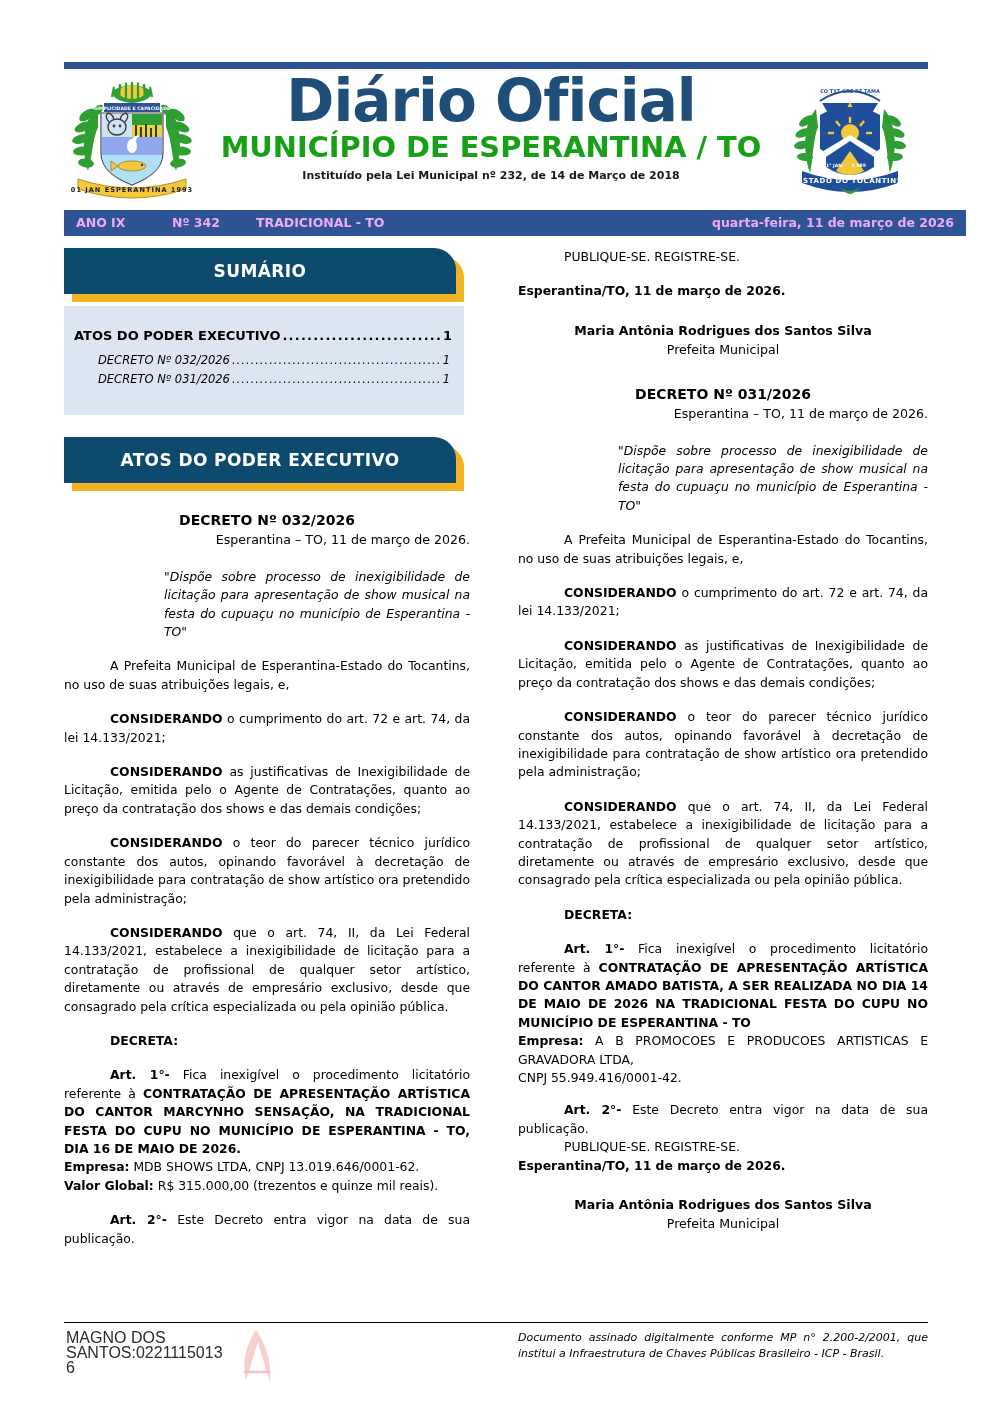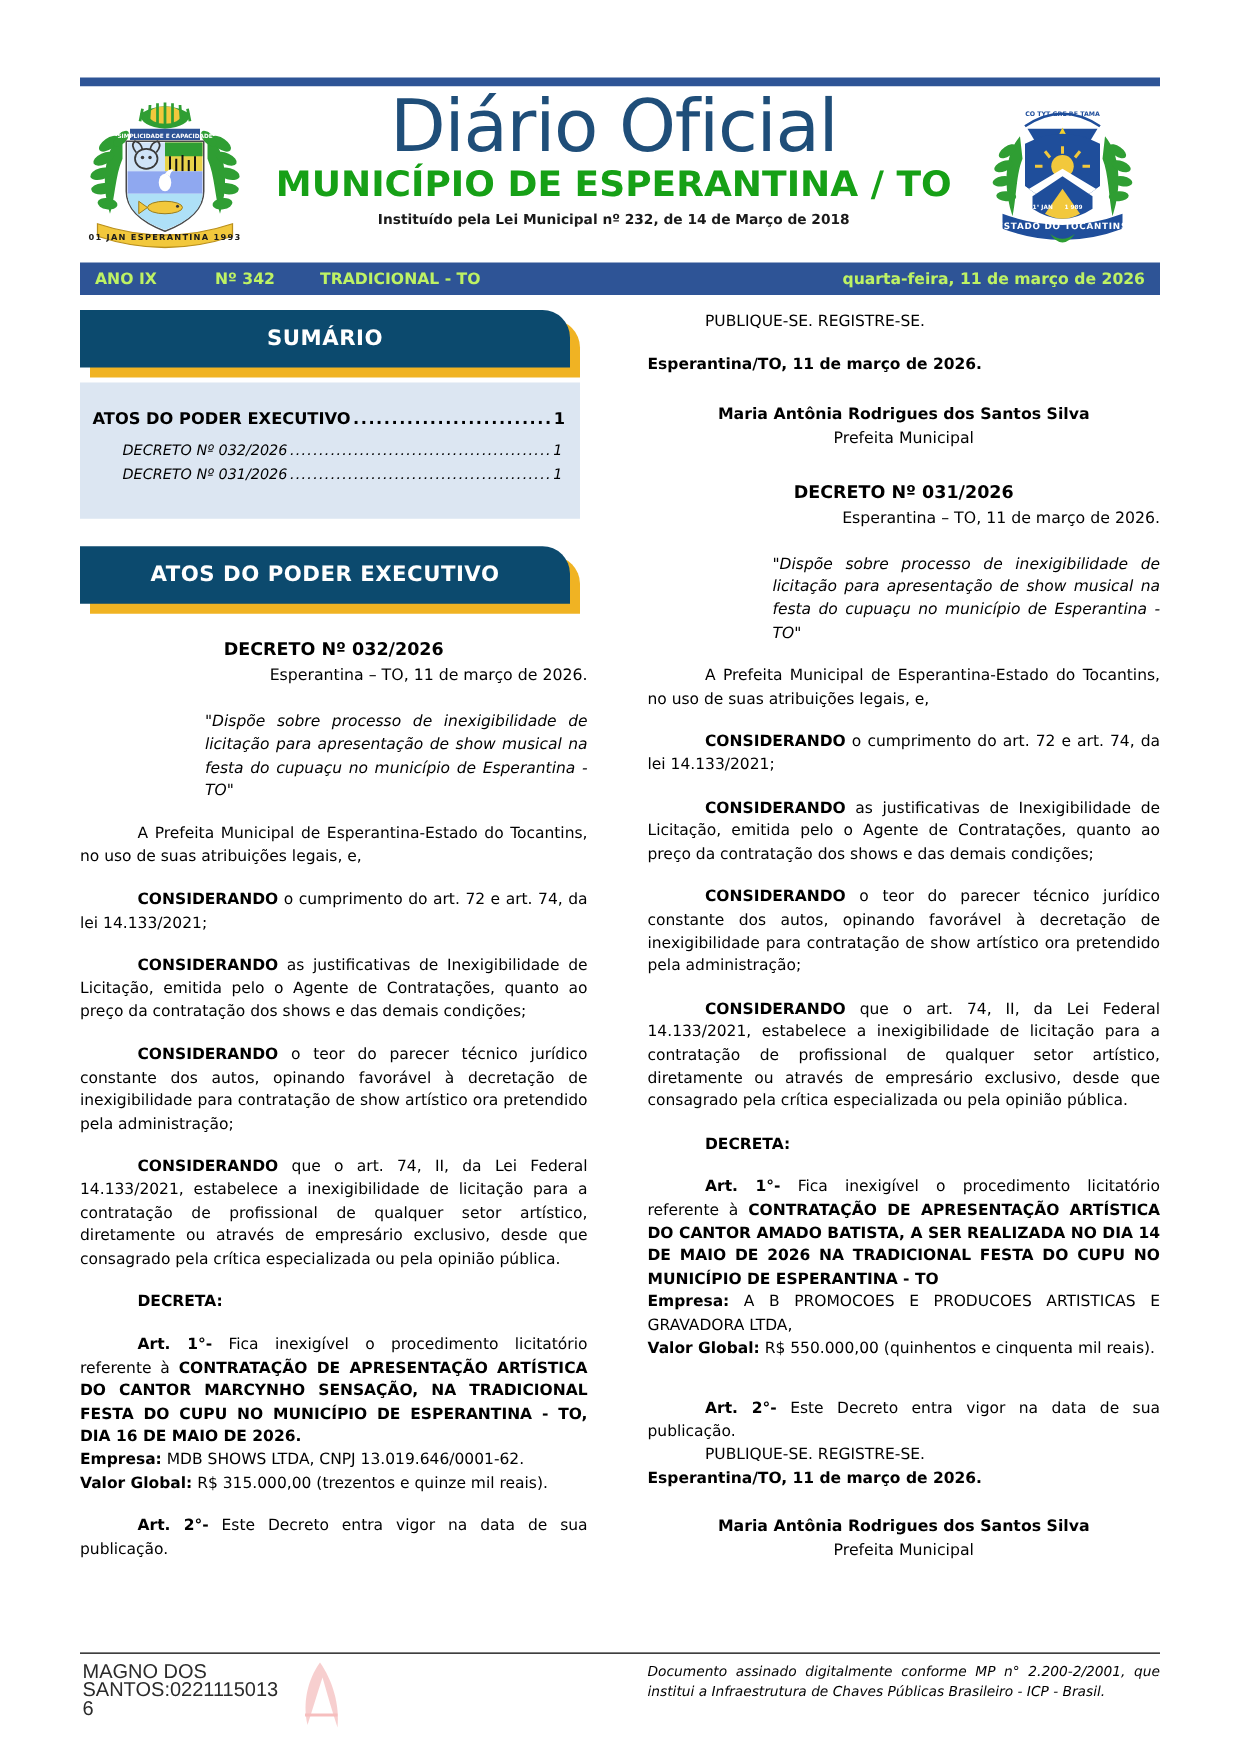--- a/index.html
+++ b/index.html
@@ -53,21 +53,21 @@
     width: 128px; height: 124px;
   }
   .title-block {
     position: absolute;
     left: 132px; top: 0px;
     width: 590px;
     text-align: center;
   }
   .title-main {
     font-family: "DejaVu Sans", sans-serif;
-    font-weight: normal;
+    font-weight: bold;
     font-size: 58px;
     line-height: 64px;
     letter-spacing: -1px;
     color: #1f4e79;
     white-space: nowrap;
     text-shadow: 1px 1px 0 #ffffff;
   }
   .title-sub {
     font-family: "DejaVu Sans", sans-serif;
     font-weight: bold;
@@ -87,24 +87,25 @@
     margin-top: 5px;
     white-space: nowrap;
   }
 
   
   .issue-bar {
     position: absolute;
     left: 64px; top: 210px;
     width: 864px; height: 26px;
     background: #2e5496;
-    color: #bef264;
+    color: #f0abfc;
     font-family: "DejaVu Sans", sans-serif;
     font-weight: bold;
     font-size: 12.5px;
+    padding-left: 38px;
   }
   .issue-bar .ano  { position: absolute; left: 12px;  top: 5px; }
   .issue-bar .num  { position: absolute; left: 108px; top: 5px; }
   .issue-bar .city { position: absolute; left: 192px; top: 5px; }
   .issue-bar .date { position: absolute; right: 12px; top: 5px; }
 
   
   .col-left {
     position: absolute;
     left: 64px; top: 248px;
@@ -515,22 +516,22 @@
       <p class="p ind"><span class="b">CONSIDERANDO</span><span> o teor do parecer técnico jurídico constante dos autos, opinando favorável à decretação de inexigibilidade para contratação de show artístico ora pretendido pela administração;</span></p>
 
       <p class="p ind"><span class="b">CONSIDERANDO</span><span> que o art. 74, II, da Lei Federal 14.133/2021, estabelece a inexigibilidade de licitação para a contratação de profissional de qualquer setor artístico, diretamente ou através de empresário exclusivo, desde que consagrado pela crítica especializada ou pela opinião pública.</span></p>
 
       <p class="p ind b">DECRETA:</p>
 
       <p class="p ind tight"><span class="b">Art. 1°-</span><span> Fica inexigível o procedimento licitatório referente à </span><span class="allcaps-bold">CONTRATAÇÃO DE APRESENTAÇÃO ARTÍSTICA DO CANTOR AMADO BATISTA, A SER REALIZADA NO DIA 14 DE MAIO DE 2026 NA TRADICIONAL FESTA DO CUPU NO MUNICÍPIO DE ESPERANTINA - TO</span></p>
 
       <p class="p tight"><span class="b">Empresa:</span><span> A B PROMOCOES E PRODUCOES ARTISTICAS E GRAVADORA LTDA,</span></p>
 
-
-      <p class="p"><span class="b">Valor Global:</span><span> R$ 550.000,00 (quinhentos e cinquenta mil reais).</span></p>
+      <p class="p tight">CNPJ 55.949.416/0001-42.</p>
+
 
       <div style="height:14px"></div>
 
       <p class="p ind tight"><span class="b">Art. 2°-</span><span> Este Decreto entra vigor na data de sua publicação.</span></p>
 
       <p class="p ind tight">PUBLIQUE-SE. REGISTRE-SE.</p>
       <p class="p right">Esperantina/TO, 11 de março de 2026.</p>
       <div style="height:4px"></div>
       <p class="sig-name">Maria Antônia Rodrigues dos Santos Silva</p>
       <p class="sig-name" style="font-weight:normal">Prefeita Municipal</p>

